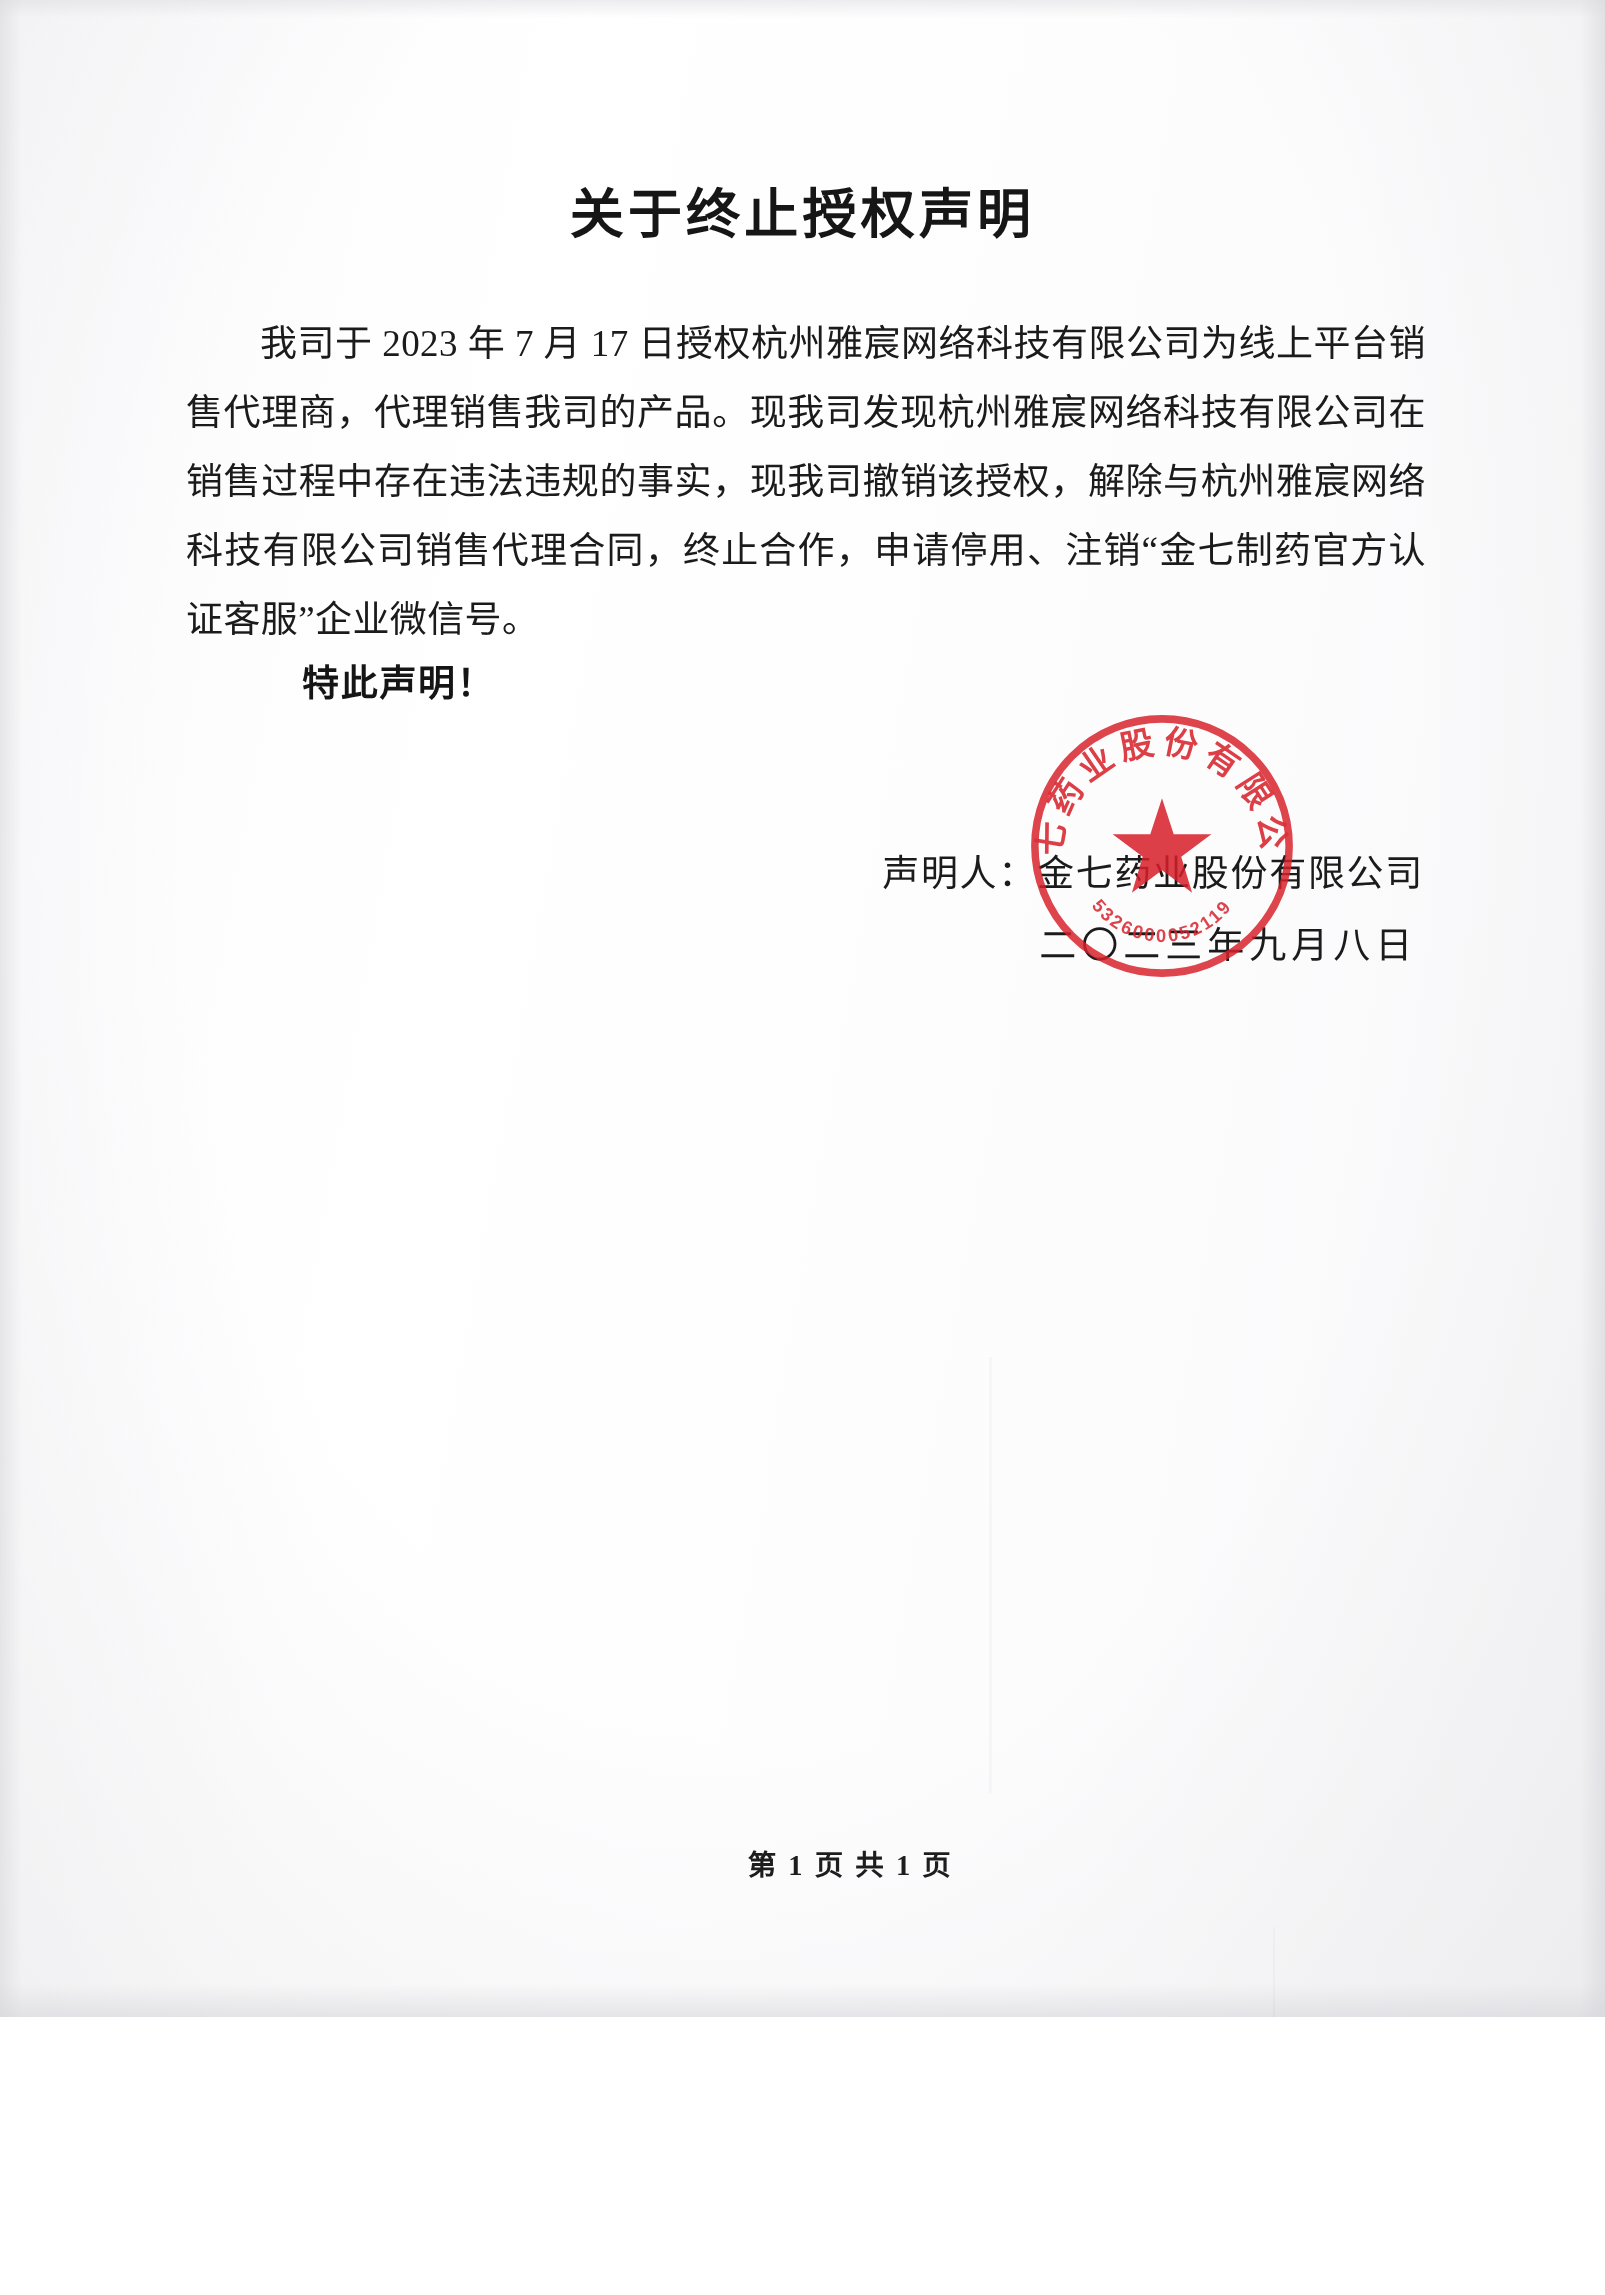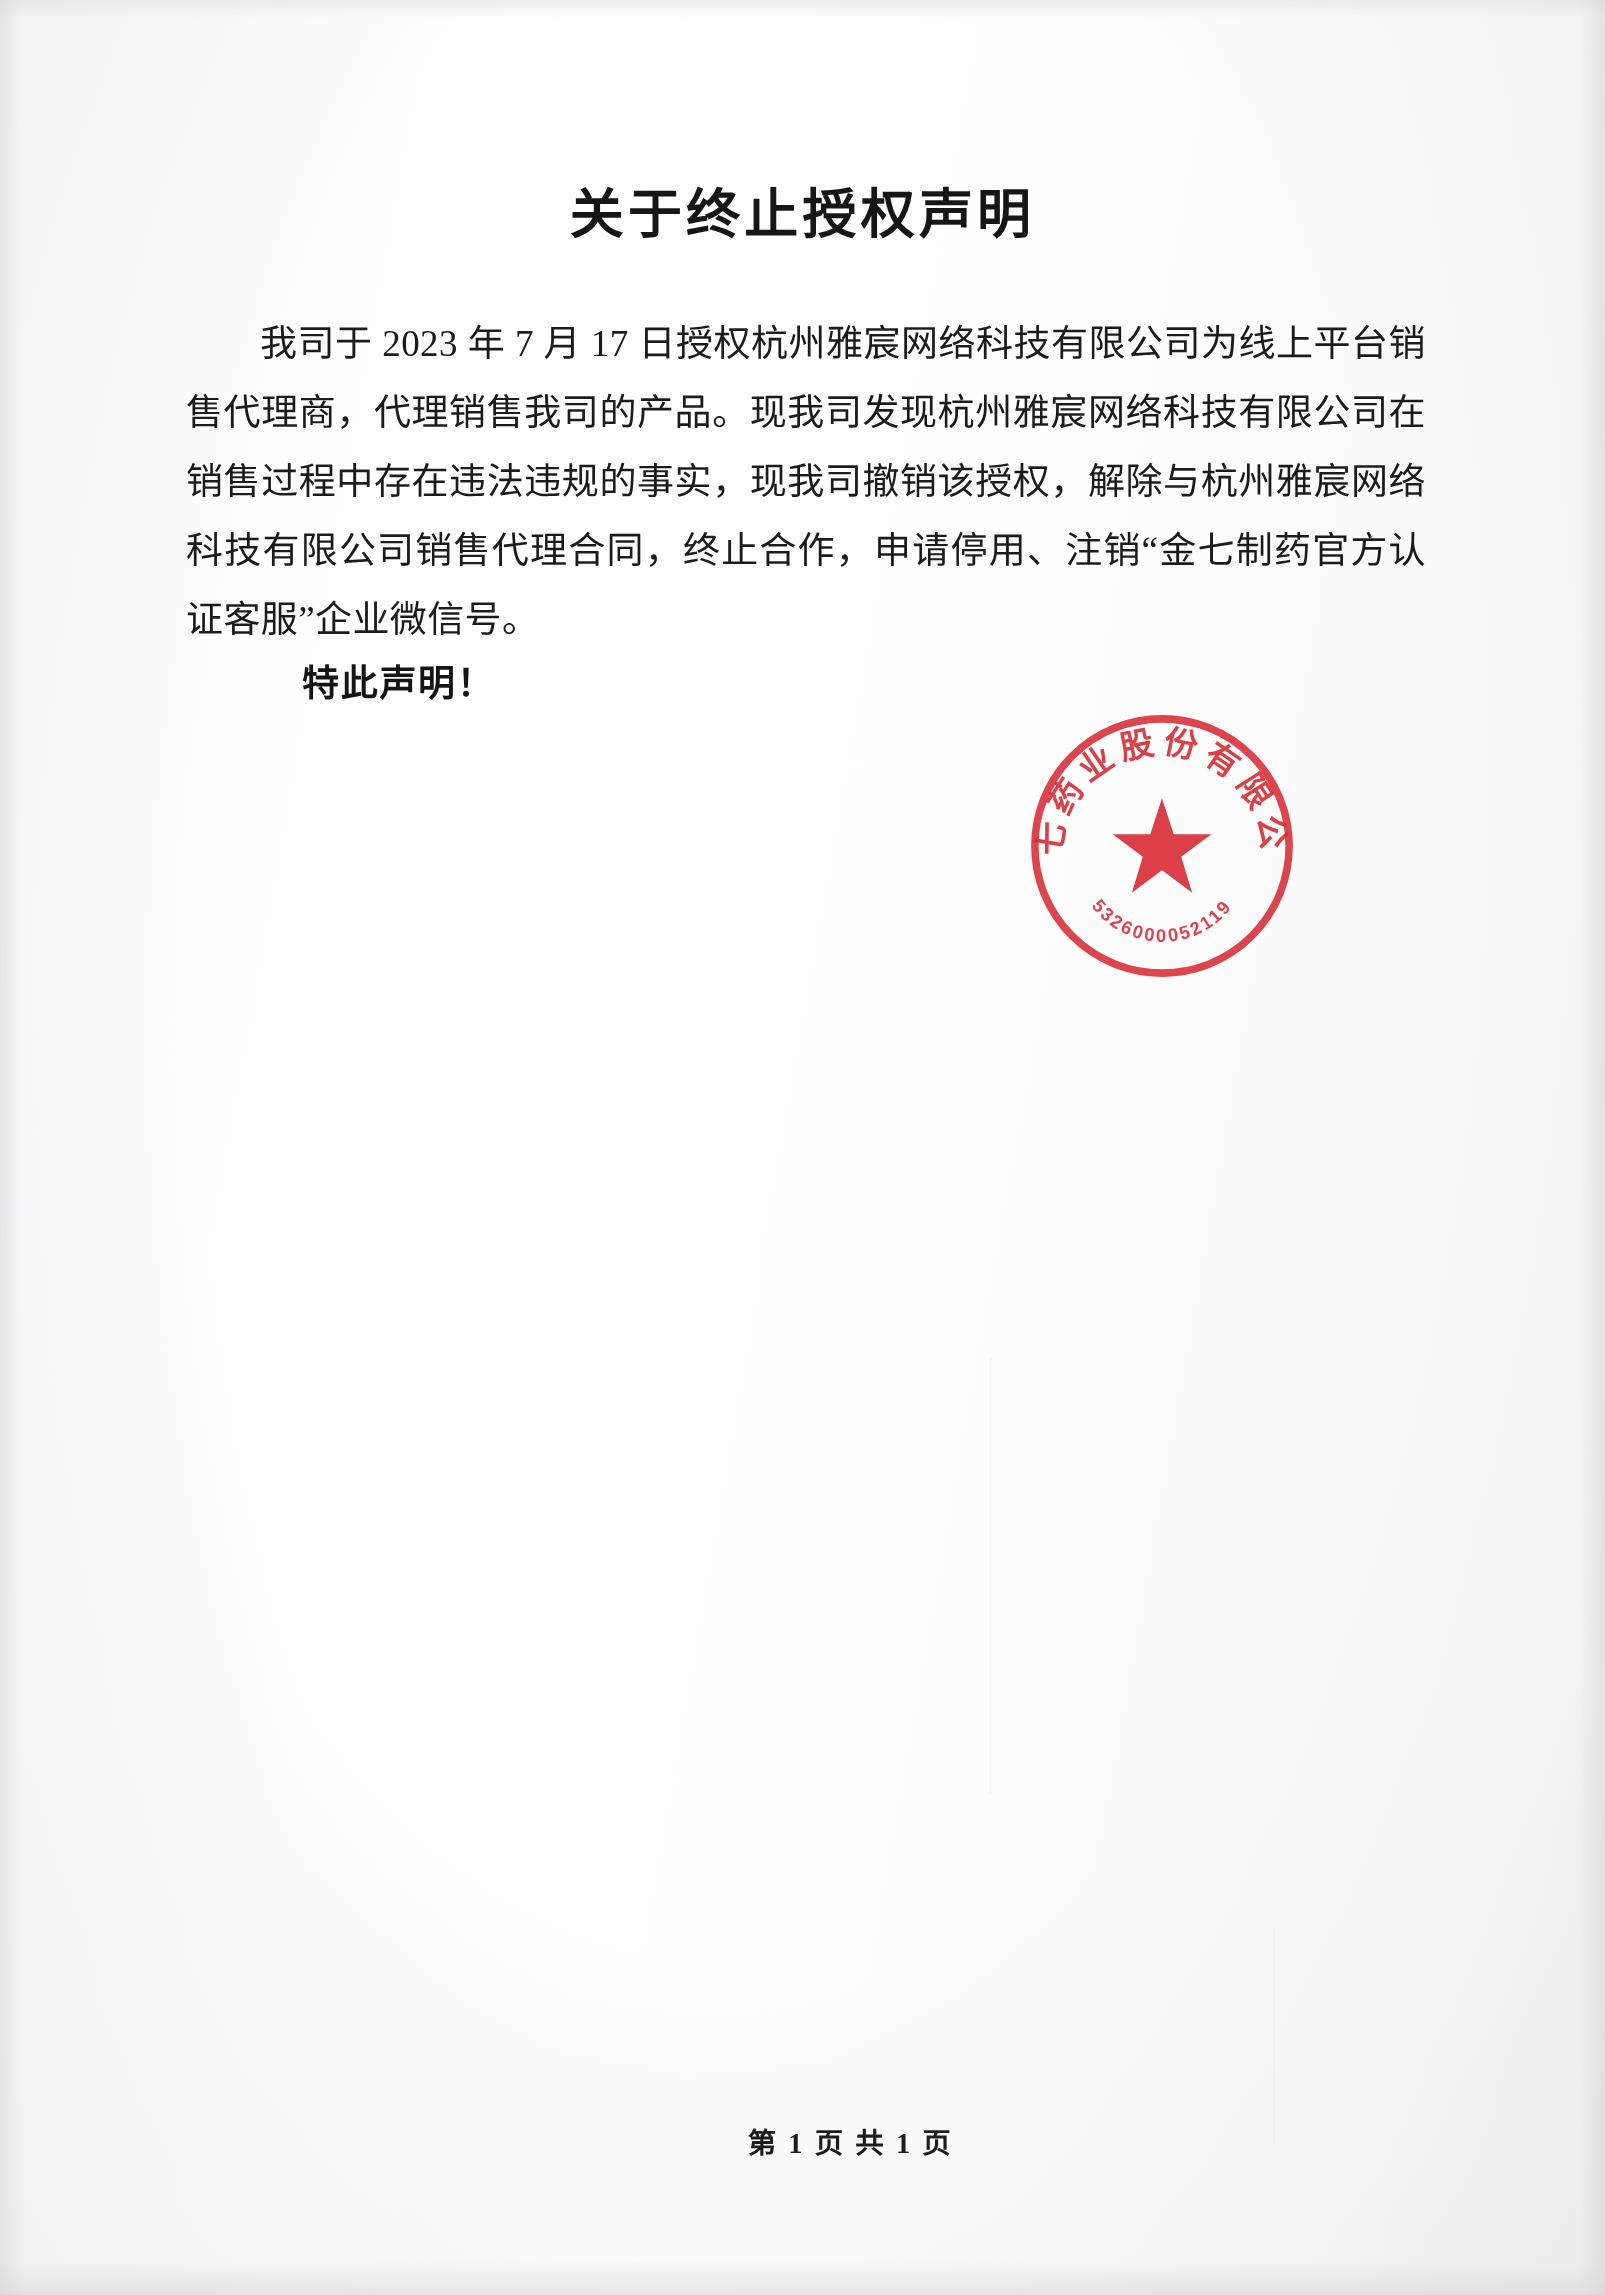--- a/index.html
+++ b/index.html
@@ -6,21 +6,21 @@
     margin: 0;
     padding: 0;
     background: #ffffff;
   }
   body {
     font-family: "Liberation Serif", "DejaVu Serif", serif;
   }
   .page {
     position: relative;
     width: 1605px;
-    height: 2295px;
+    height: 2017px;
     background: #22c55e;
     overflow: hidden;
   }
   
   .paper-tint {
     position: absolute;
     inset: 0;
     background:
       radial-gradient(ellipse at 50% 40%, rgba(255,255,255,0) 55%, rgba(225,225,228,0.45) 100%),
       linear-gradient(100deg, rgba(250,250,252,1) 0%, rgba(255,255,255,1) 30%, rgba(252,252,253,1) 70%, rgba(246,246,248,1) 100%);
@@ -157,20 +157,24 @@
   <div class="streak" style="left:1273px; top:1927px; width:1.7px; height:218px;"></div>
 
   <h1 class="doc-title">关于终止授权声明</h1>
 
   <div class="body-block">
     <p class="para">我司于 2023 年 7 月 17 日授权杭州雅宸网络科技有限公司为线上平台销售代理商，代理销售我司的产品。现我司发现杭州雅宸网络科技有限公司在销售过程中存在违法违规的事实，现我司撤销该授权，解除与杭州雅宸网络科技有限公司销售代理合同，终止合作，申请停用、注销“金七制药官方认证客服”企业微信号。</p>
   </div>
 
   <div class="declare-line">特此声明！</div>
 
+  <div class="signature-block">
+    <div class="sig-line">声明人：金七药业股份有限公司</div>
+    <div class="sig-date">二〇二三年九月八日</div>
+  </div>
 
   <div class="seal">
     <svg width="276" height="276" viewBox="0 0 330 330" xmlns="http://www.w3.org/2000/svg">
       <defs>
         <path id="sealArcTop" d="M 45,175 A 120,120 0 0 1 285,175" fill="none"></path>
         <path id="sealArcBottom" d="M 62,195 A 105,105 0 0 0 268,195" fill="none"></path>
       </defs>
       <circle cx="165" cy="165" r="152" fill="none" stroke="#d8202a" stroke-width="9" opacity="0.9"></circle>
       <text font-family="'Liberation Sans', sans-serif" font-size="40" font-weight="bold" fill="#d8202a" letter-spacing="8" opacity="0.92">
         <textPath href="#sealArcTop" startOffset="50%" text-anchor="middle">金七药业股份有限公司</textPath>

